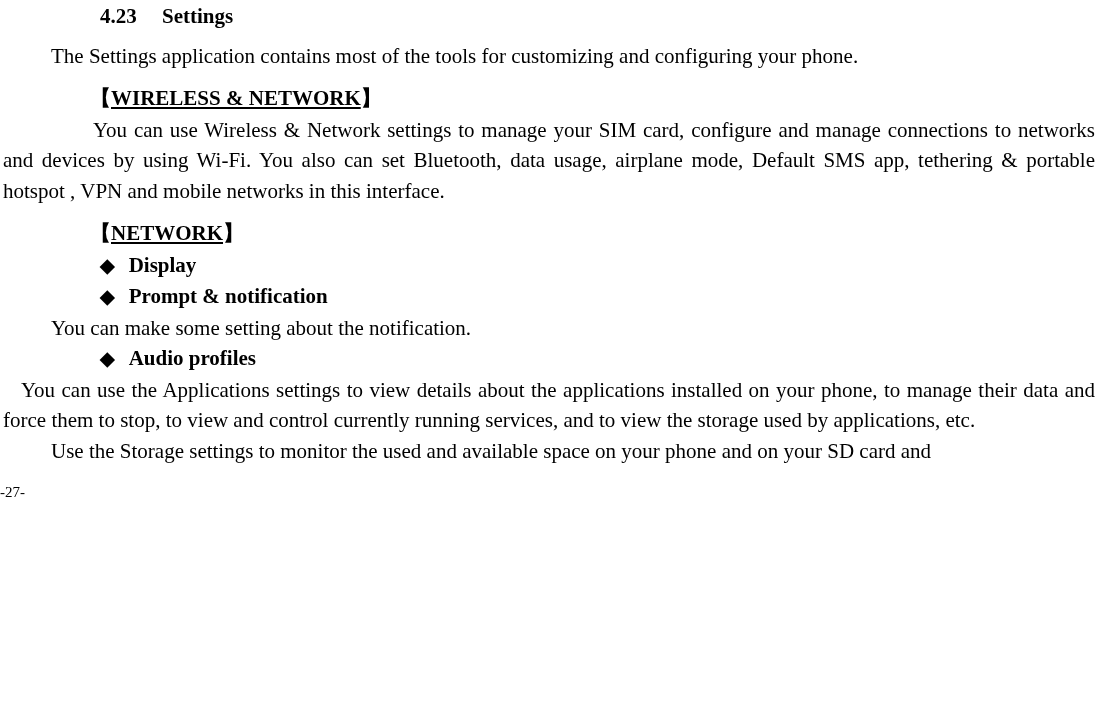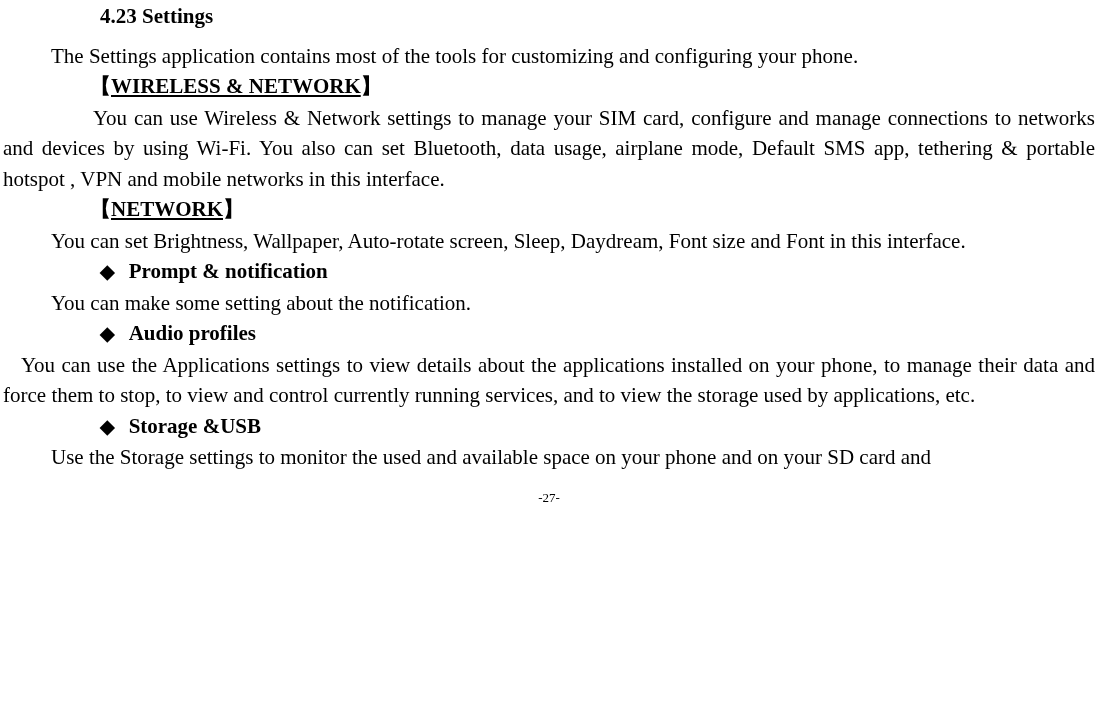--- a/index.html
+++ b/index.html
@@ -16,55 +16,56 @@
     .page {
       padding: 4px 0 0 0;
     }
     .section-title {
       font-weight: bold;
       margin-left: 100px;
       margin-bottom: 12px;
     }
     .section-number {
       display: inline-block;
-      margin-right: 0;
+      margin-right: 20px;
     }
     .para {
       margin: 0 3px 0 3px;
       text-align: justify;
       line-height: 1.45;
     }
     .para-first {
       text-indent: 48px;
     }
     .subhead {
       font-weight: bold;
       text-decoration: underline;
       margin-left: 90px;
       line-height: 1.5;
+      margin-top: 12px;
     }
     .subhead .bracket {
       text-decoration: none;
     }
     .bracket {
       font-weight: bold;
     }
     .bullet-line {
       font-weight: bold;
       margin-left: 100px;
       line-height: 1.5;
     }
     .bullet {
       display: inline-block;
       margin-right: 14px;
       font-size: 19px;
     }
     .footer {
-      text-align: center;
-      font-size: 13px;
+      text-align: left;
+      font-size: 15px;
       margin-top: 18px;
     }
   </style>
 </head>
 <body>
 
 <div class="page">
 
   <div class="section-title">
     <span class="section-number">4.23</span>
@@ -78,33 +79,32 @@
   </div>
 
   <div class="para" style="text-indent:90px">
     <span style="display:inline">You can use Wireless &amp; Network settings to manage your SIM card, configure and manage connections to networks and devices by using Wi-Fi. You also can set Bluetooth, data usage, airplane mode, Default SMS app, tethering &amp; portable hotspot , VPN and mobile networks in this interface.</span>
   </div>
 
   <div class="subhead">
     <span class="bracket" style="text-decoration:none;display:inline-block">【</span><span>NETWORK</span><span class="bracket" style="text-decoration:none;display:inline-block">】</span>
   </div>
 
-  <div class="para para-first">You can set Brightness, Wallpaper, Auto-rotate screen, Sleep, Daydream, Font size and Font in this interface.</div>
+  <div class="bullet-line">
+    <span class="bullet">◆</span><span>Display</span>
+  </div>
 
   <div class="bullet-line">
     <span class="bullet">◆</span><span>Prompt &amp; notification</span>
   </div>
   <div class="para para-first">You can make some setting about the notification.</div>
 
   <div class="bullet-line">
     <span class="bullet">◆</span><span>Audio profiles</span>
   </div>
 
   <div class="para" style="text-indent:18px">You can use the Applications settings to view details about the applications installed on your phone, to manage their data and force them to stop, to view and control currently running services, and to view the storage used by applications, etc.</div>
 
-  <div class="bullet-line">
-    <span class="bullet">◆</span><span>Storage &amp;USB</span>
-  </div>
   <div class="para para-first">Use the Storage settings to monitor the used and available space on your phone and on your SD card and</div>
 
   <div class="footer">-27-</div>
 
 </div>
 
 </body></html>

